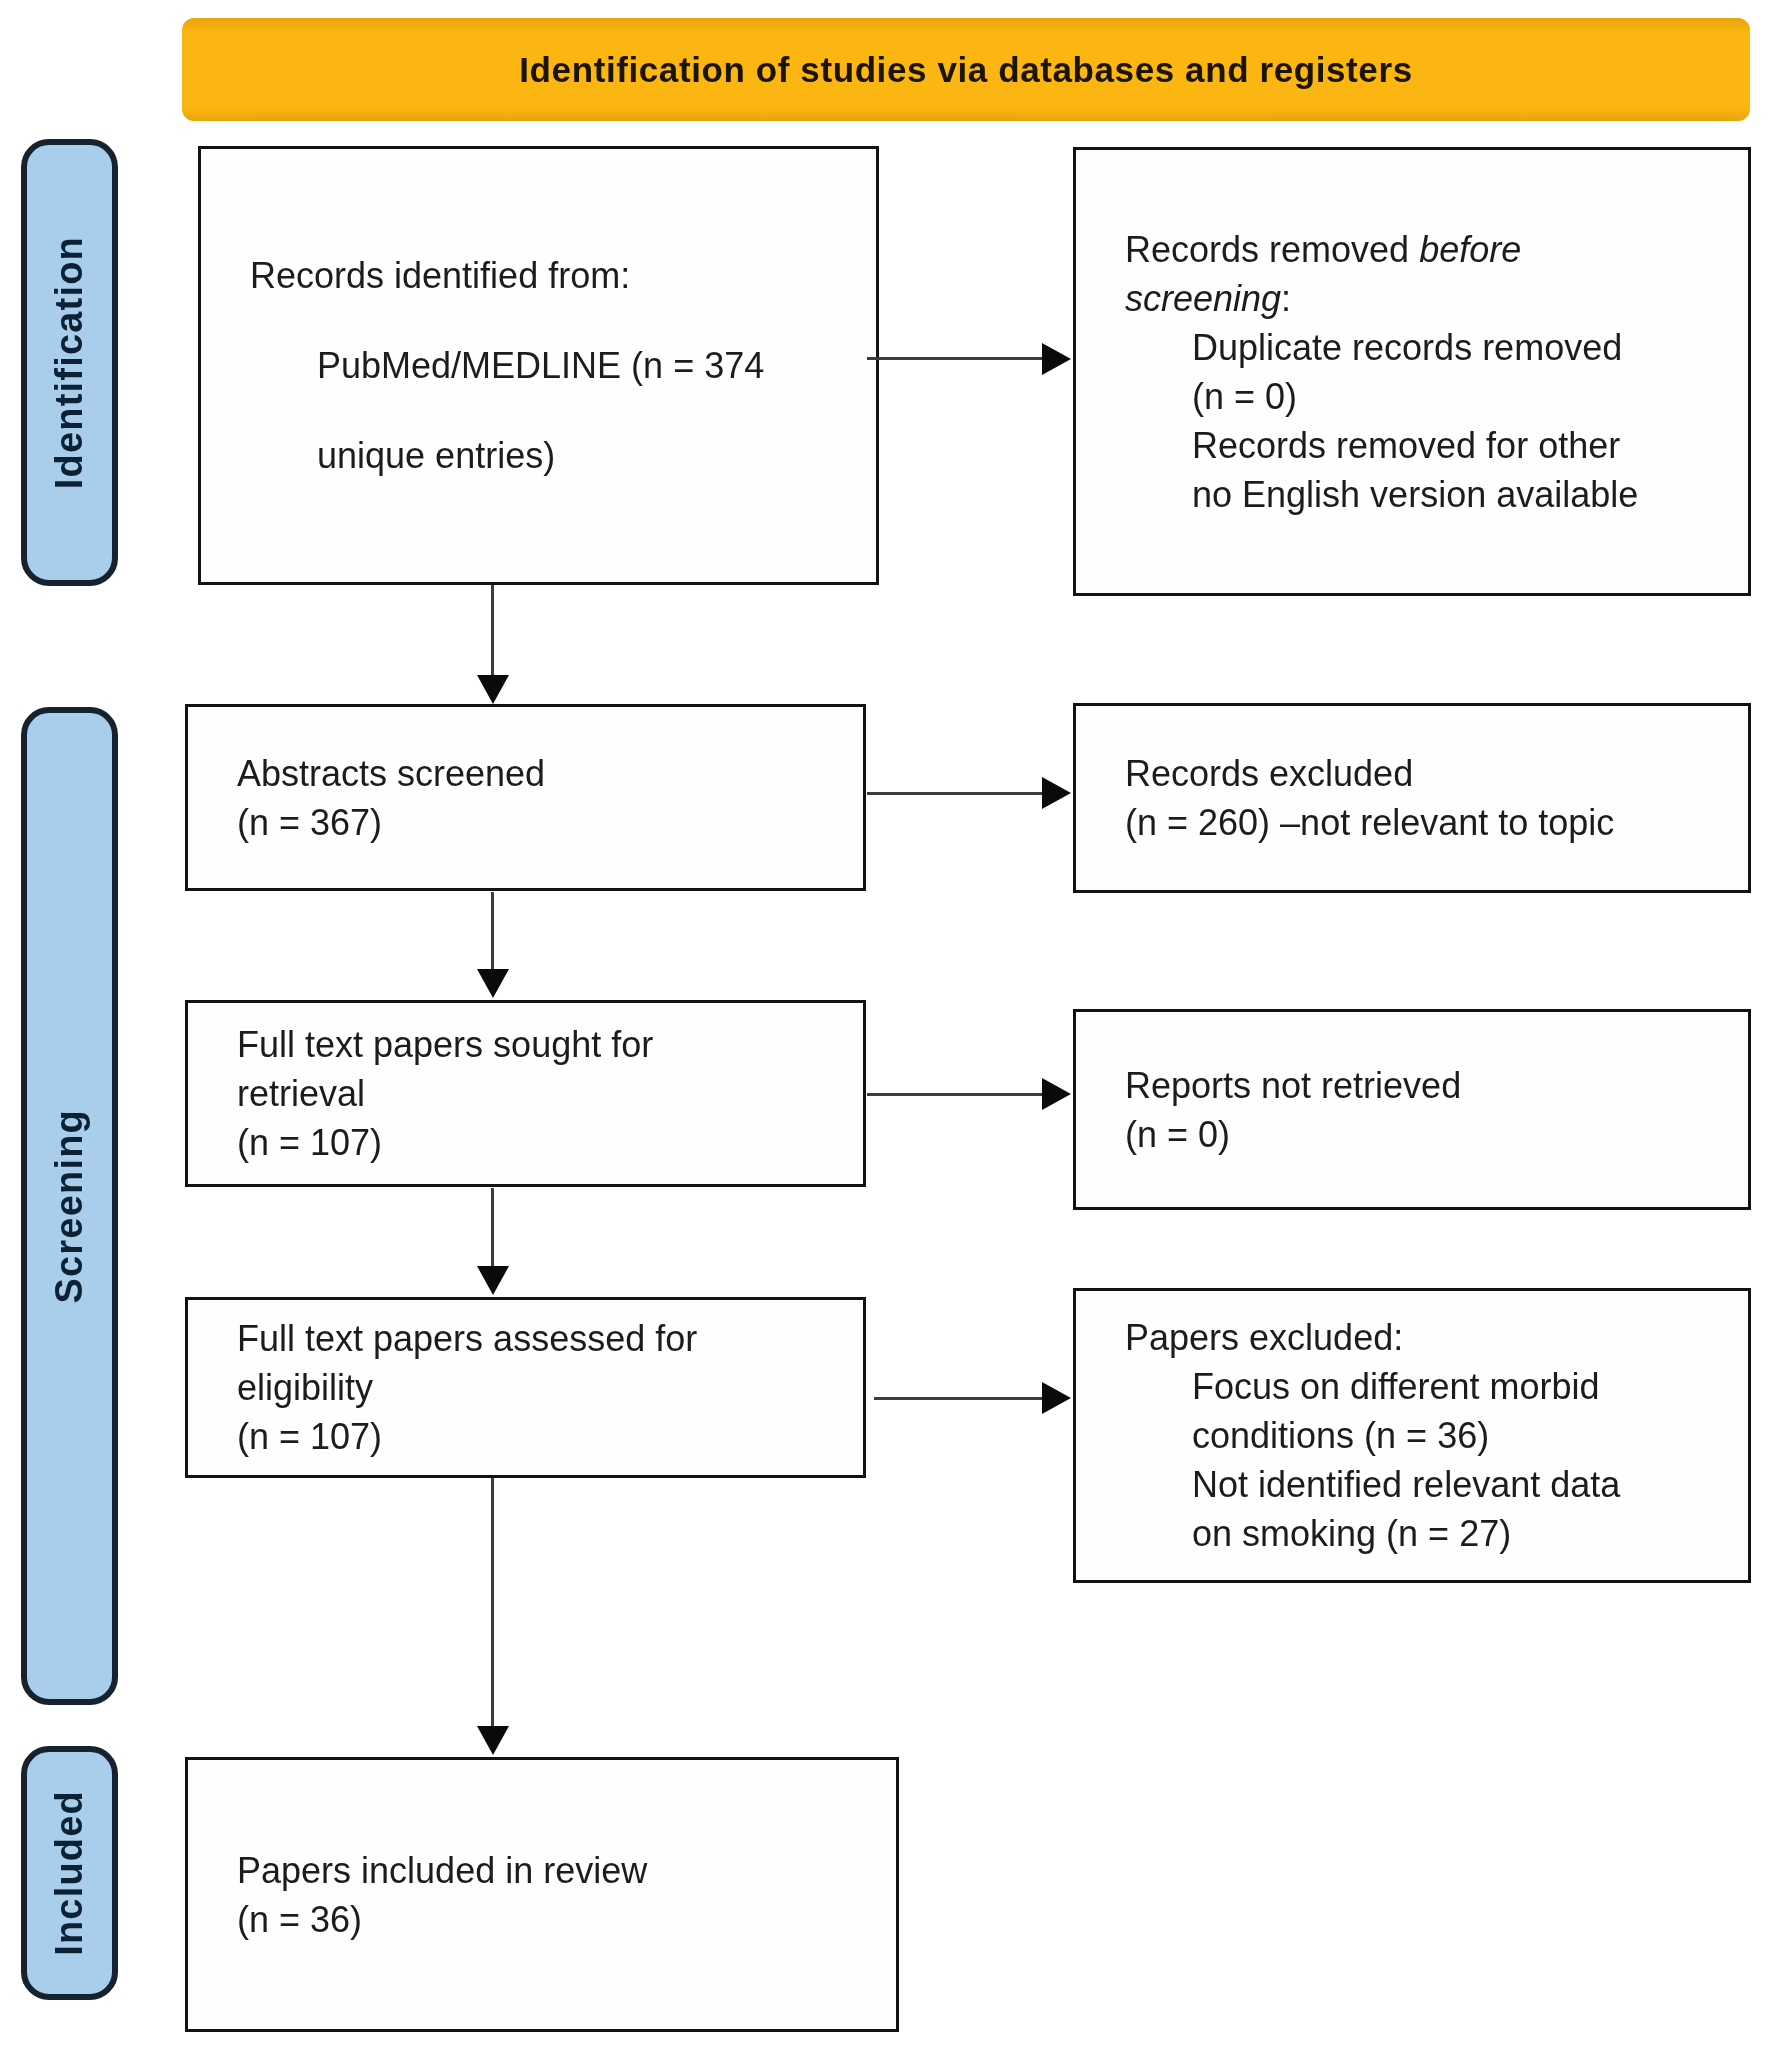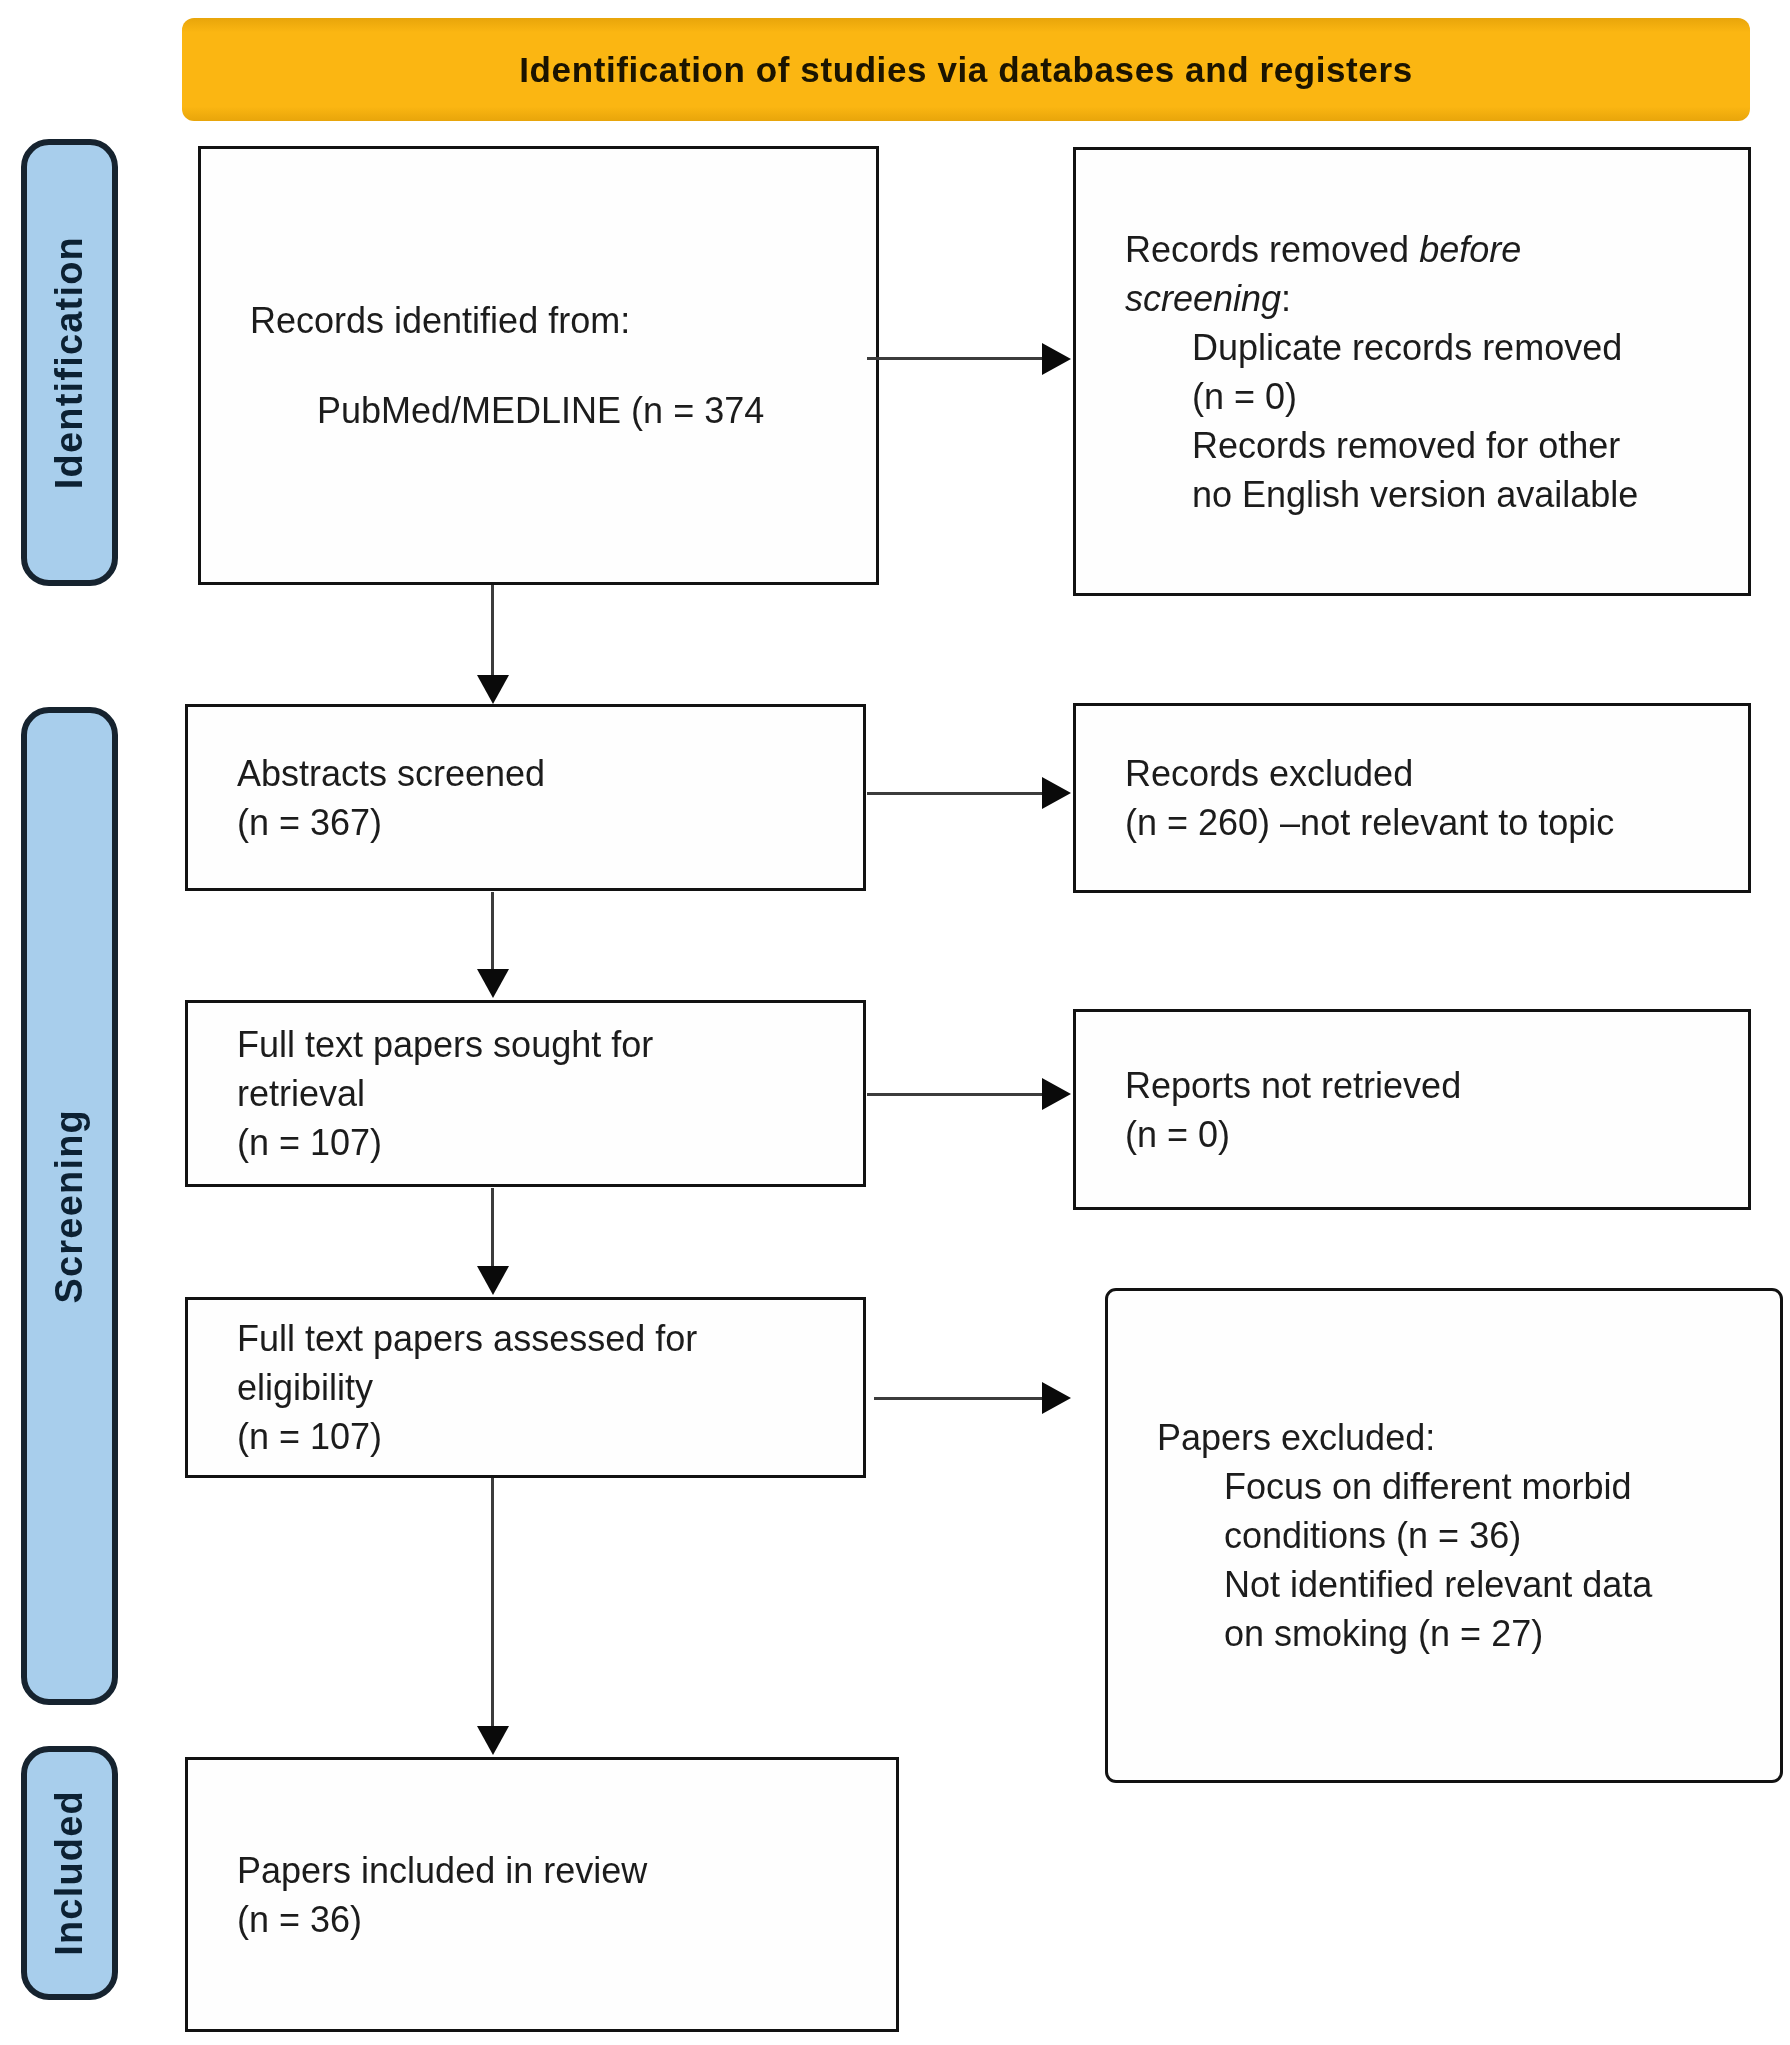--- a/index.html
+++ b/index.html
@@ -59,21 +59,21 @@
 
   .box-records-identified{left:198px;top:146px;width:681px;height:439px;gap:41px;}
   .box-abstracts-screened{left:185px;top:704px;width:681px;height:187px;}
   .box-fulltext-sought{left:185px;top:1000px;width:681px;height:187px;}
   .box-fulltext-assessed{left:185px;top:1297px;width:681px;height:181px;}
   .box-papers-included{left:185px;top:1757px;width:714px;height:275px;}
 
   .box-records-removed{left:1073px;top:147px;width:678px;height:449px;}
   .box-records-excluded{left:1073px;top:703px;width:678px;height:190px;}
   .box-reports-not-retrieved{left:1073px;top:1009px;width:678px;height:201px;}
-  .box-papers-excluded{left:1105px;top:1288px;width:678px;height:495px;border-radius:11px;}
+  .box-papers-excluded{left:1073px;top:1288px;width:678px;height:295px;}
 
   
   .arrow{position:absolute;}
   .vline{position:absolute;width:3px;background:var(--arrow-line);}
   .hline{position:absolute;height:3px;background:var(--arrow-line);}
   .head-down{
     position:absolute;width:0;height:0;
     border-left:16px solid transparent;border-right:16px solid transparent;
     border-top:29px solid var(--arrow-head);
   }
@@ -98,20 +98,21 @@
   <div class="ribbon ribbon-screening">
     <span class="ribbon-text">Screening</span>
   </div>
   <div class="ribbon ribbon-included">
     <span class="ribbon-text">Included</span>
   </div>
 
   <div class="box box-records-identified">
       <div class="line"><span>Records identified from:</span></div>
       <div class="line indent"><span>PubMed/MEDLINE (n = 374</span></div>
+      <div class="line indent"><span>unique entries)</span></div>
     </div>
   <div class="box box-abstracts-screened">
       <div class="line"><span>Abstracts screened</span></div>
       <div class="line"><span>(n = 367)</span></div>
     </div>
   <div class="box box-fulltext-sought">
       <div class="line"><span>Full text papers sought for</span></div>
       <div class="line"><span>retrieval</span></div>
       <div class="line"><span>(n = 107)</span></div>
     </div>

